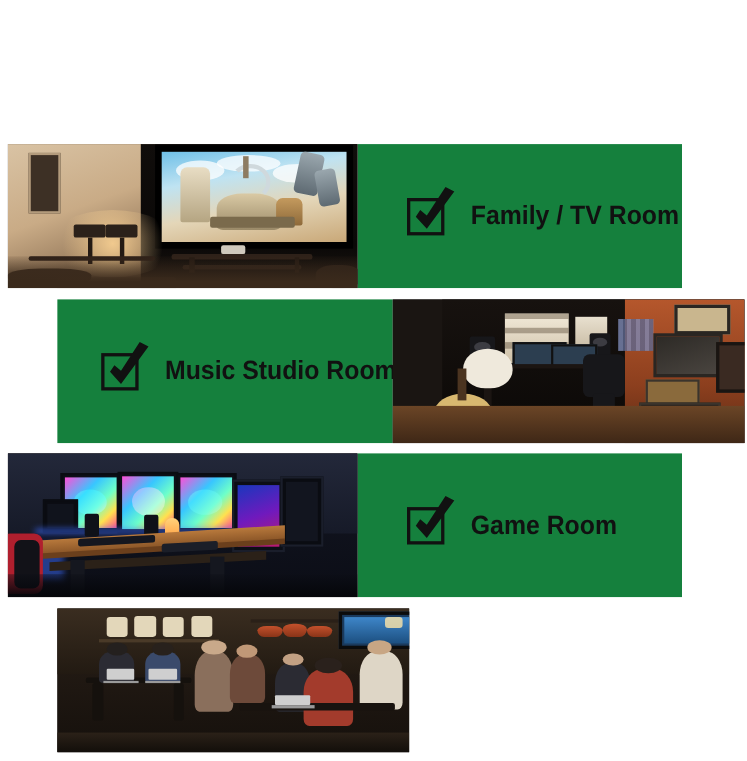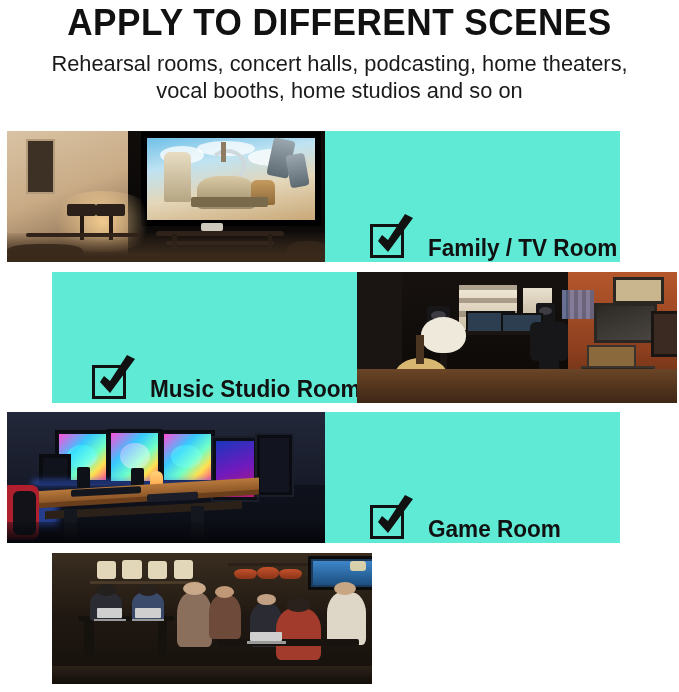--- a/index.html
+++ b/index.html
@@ -47,23 +47,23 @@
     display:flex;
     flex-direction:row;
     overflow:hidden;
   }
   .row.r1{left:7px;  top:131px; width:613px;}
   .row.r2{left:52px; top:272px; width:625px;}
   .row.r3{left:7px;  top:412px; width:613px;}
   .row.r4{left:52px; top:553px; width:625px;}
 
   .panel{
-    background:#5eead4;
+    background:#15803d;
     display:flex;
-    align-items:flex-end;
+    align-items:center;
     flex:0 0 auto;
     height:100%;
     box-sizing:border-box;
   }
   .panel.p-right{width:295px;padding-left:45px;}
   .panel.p-left{width:305px;padding-left:40px;}
 
   .photo{
     flex:0 0 auto;
     height:100%;
@@ -188,27 +188,20 @@
   .of-laptop{position:absolute;background:#cfcfcf;border-radius:1px;}
   .of-lapbase{position:absolute;background:#9a9a9a;}
   .of-floor{position:absolute;left:0;bottom:0;width:100%;height:14%;
      background:linear-gradient(180deg,#2b2118,#120e0a);}
 </style>
 </head>
 <body>
 
 <div class="page">
 
-  <div class="header">
-    <div class="title">APPLY TO DIFFERENT SCENES</div>
-    <div class="subtitle">
-      <span class="sl">Rehearsal rooms, concert halls, podcasting, home theaters,</span>
-      <span class="sl">vocal booths, home studios and so on</span>
-    </div>
-  </div>
 
   <div class="row r1">
 
     <div class="photo w1">
       <div class="sc">
         <div class="ht-wall"></div>
         <div class="ht-win"></div>
         <div class="ht-dark"></div>
 
         <div class="ht-screen">

